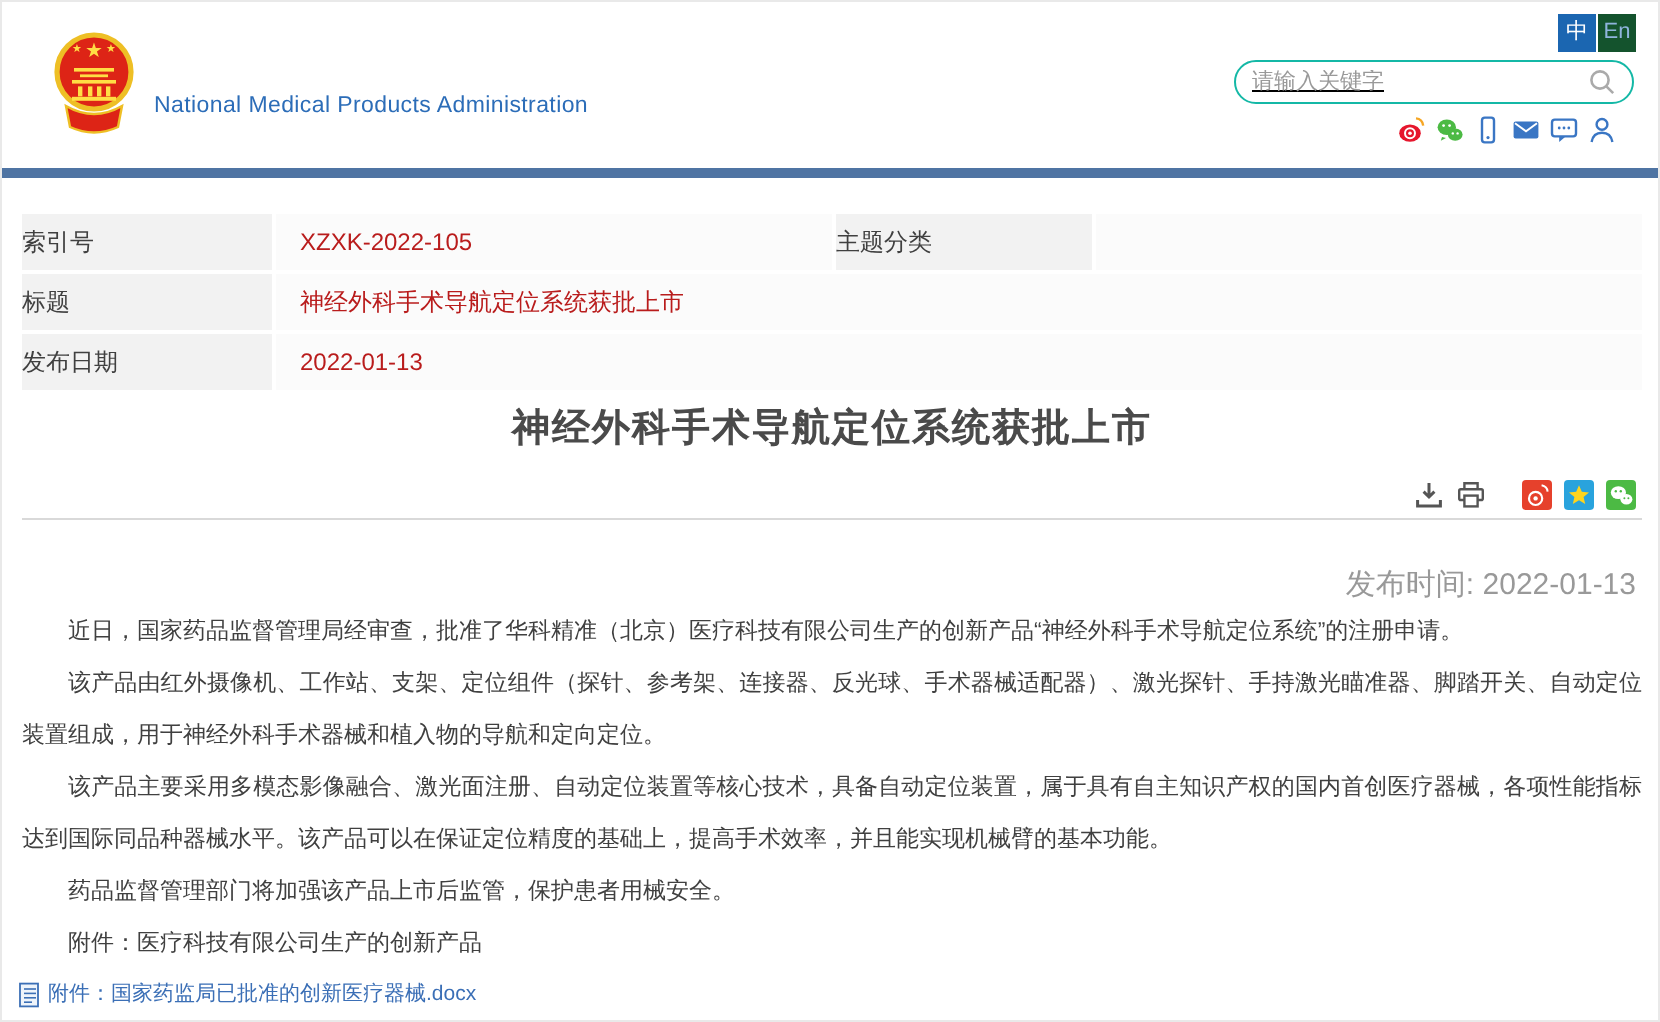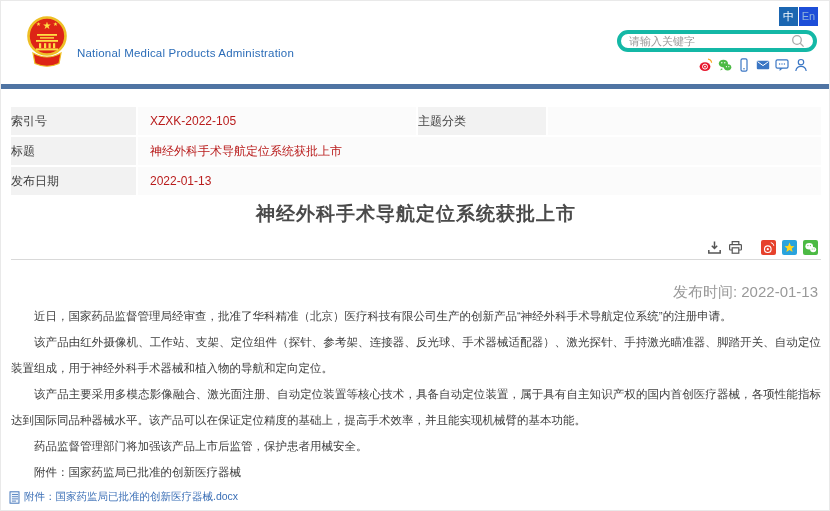--- a/index.html
+++ b/index.html
@@ -19,25 +19,25 @@
   .site-sub {
     position:absolute; left:76px; top:46px;
     font-size:11.5px; color:#2c6db8; letter-spacing:0.2px; white-space:nowrap;
   }
   .lang-box { position:absolute; top:6px; right:11px; display:flex; gap:1px; }
   .lang-btn {
     width:19px; height:19px; font-size:11px; line-height:19px; text-align:center;
     cursor:pointer;
   }
   .lang-zh { background:#1b66b1; color:#fff; }
-  .lang-en { background:#1d4ed8; color:#8fb4dc; }
+  .lang-en { background:#14532d; color:#8fb4dc; }
   .search-wrap {
     position:absolute; left:616px; top:29px; width:200px; height:22px;
-    border:4px solid #14b8a6; border-radius:11px; background:#fff;
-    display:flex; align-items:center; padding:0 8px;
+    border:1px solid #14b8a6; border-radius:11px; background:#fff;
+    display:flex; align-items:center; padding:0 8px;text-decoration:underline;
   }
   .search-input {
     flex:1; border:none; outline:none; font-size:11px; color:#333;
     font-family:inherit; background:transparent;
   }
   .search-input::placeholder { color:#999; }
   .search-btn { width:14px; height:14px; cursor:pointer; flex:none; }
   .social-row {
     position:absolute; top:57px; right:21px; display:flex; align-items:center; gap:5px;
   }
@@ -208,21 +208,21 @@
 
   <div class="pub-line">
     <span>发布时间: </span><span>2022-01-13</span>
   </div>
 
   <div class="body-text">
     <p>近日，国家药品监督管理局经审查，批准了华科精准（北京）医疗科技有限公司生产的创新产品“神经外科手术导航定位系统”的注册申请。</p>
     <p>该产品由红外摄像机、工作站、支架、定位组件（探针、参考架、连接器、反光球、手术器械适配器）、激光探针、手持激光瞄准器、脚踏开关、自动定位装置组成，用于神经外科手术器械和植入物的导航和定向定位。</p>
     <p>该产品主要采用多模态影像融合、激光面注册、自动定位装置等核心技术，具备自动定位装置，属于具有自主知识产权的国内首创医疗器械，各项性能指标达到国际同品种器械水平。该产品可以在保证定位精度的基础上，提高手术效率，并且能实现机械臂的基本功能。</p>
     <p>药品监督管理部门将加强该产品上市后监管，保护患者用械安全。</p>
-    <p>附件：国家药监局已批准的创新医疗器械</p>
+    <p>附件：医疗科技有限公司生产的创新产品</p>
   </div>
 
   <div class="attach-line">
     <svg class="attach-ic" viewBox="0 0 12 13">
       <rect x="1" y="0.8" width="9" height="11.4" fill="#eef4fb" stroke="#3b6fb6" stroke-width="0.9"></rect>
       <line x1="3" y1="3.5" x2="9" y2="3.5" stroke="#3b6fb6" stroke-width="0.8"></line>
       <line x1="3" y1="5.7" x2="9" y2="5.7" stroke="#3b6fb6" stroke-width="0.8"></line>
       <line x1="3" y1="7.9" x2="9" y2="7.9" stroke="#3b6fb6" stroke-width="0.8"></line>
       <line x1="3" y1="10.1" x2="7" y2="10.1" stroke="#3b6fb6" stroke-width="0.8"></line>
     </svg>

